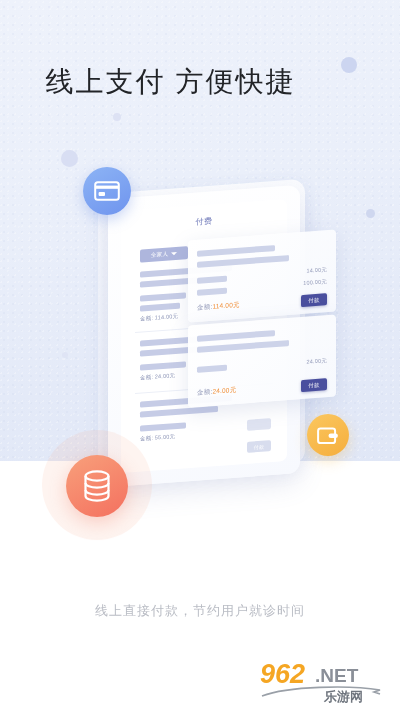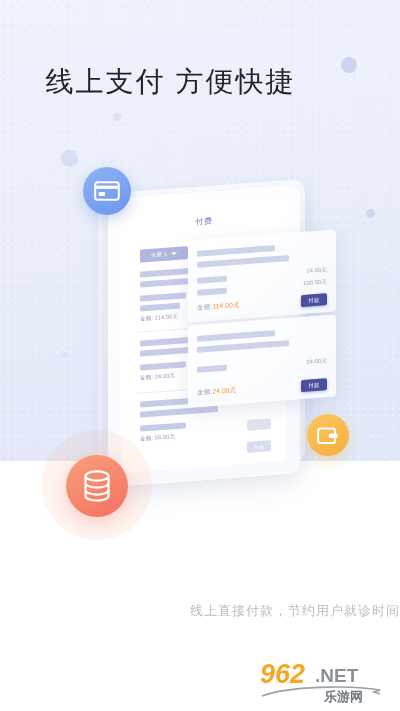--- a/index.html
+++ b/index.html
@@ -47,21 +47,21 @@
     position:absolute; left:0; top:62px; width:341px;
     text-align:center;
     font-size:28px; line-height:40px; letter-spacing:2px;
     color:#222428; font-weight:500;
     white-space:nowrap;
   }
 
   
   .caption {
     position:absolute; left:0; top:601px; width:400px;
-    text-align:right;
+    text-align:center;
     font-size:13px; line-height:20px; letter-spacing:1px;
     color:#b9bcc4;
   }
 
   
   .illus { position:absolute; left:0; top:0; width:400px; height:560px; }
 
   
   .plate {
     position:absolute; border-radius:14px; background:rgba(255,255,255,.55);

